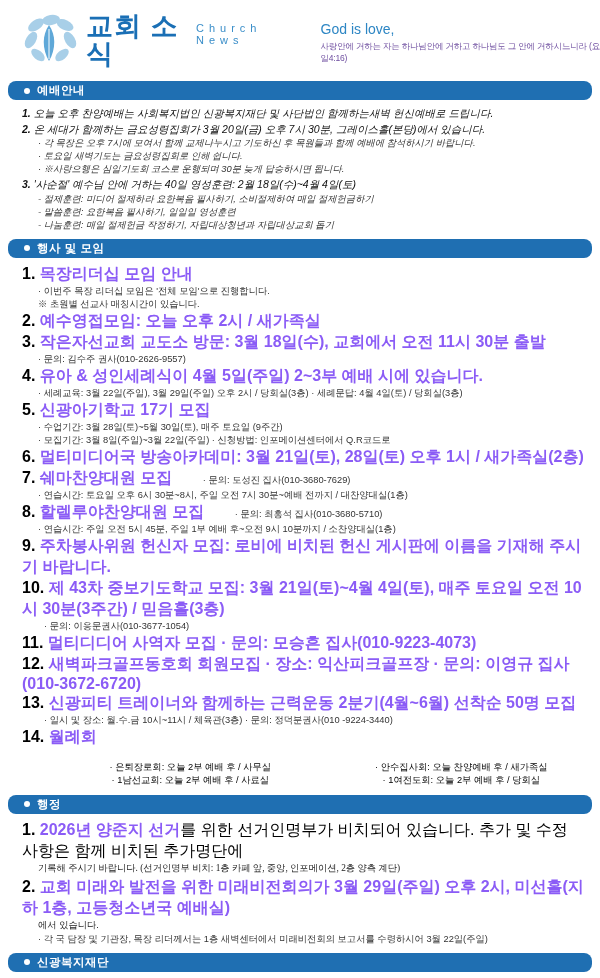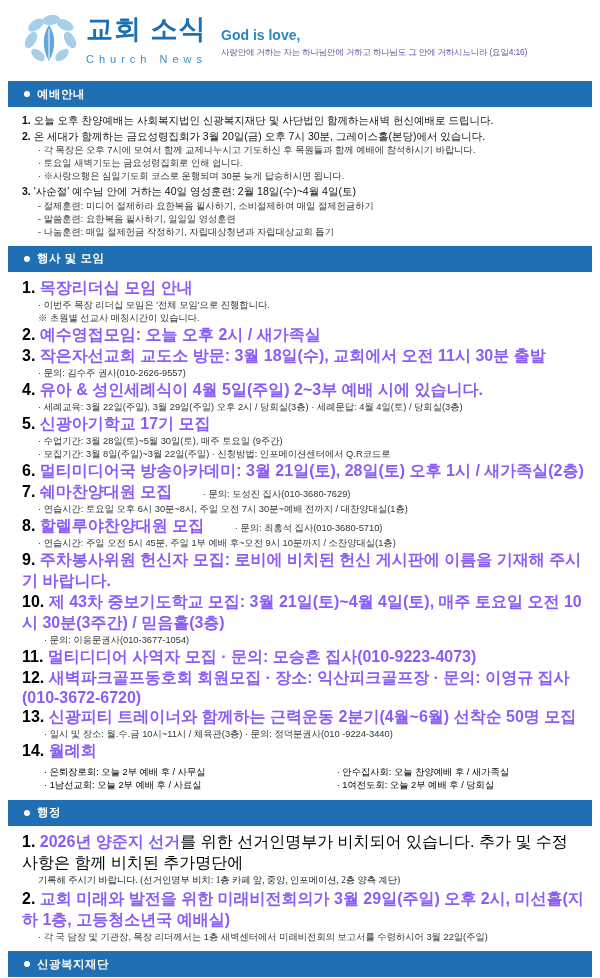--- a/index.html
+++ b/index.html
@@ -23,82 +23,82 @@
     display: flex;
     align-items: center;
     padding: 6px 0 0 18px;
   }
   .leaf-logo {
     width: 62px; height: 62px;
     flex: 0 0 62px;
     position: relative;
     margin-right: 6px;
   }
-  .title-block { display: flex; flex-direction: column; justify-content: space-between; }
+  .title-block { display: flex; flex-direction: row; justify-content: space-between; }
   .title-ko {
     font-size: 27px;
     font-weight: bold;
     color: #1a6fb5;
     letter-spacing: 1px;
     line-height: 1.05;
   }
   .title-en {
     font-size: 11px;
     color: #3a8ec9;
     letter-spacing: 5px;
     margin-top: 10px;
   }
   .verse-block {
     margin-left: 14px;
     padding-top: 6px;
   }
   .verse-main {
     font-size: 14px;
-    font-weight: bold;
+    font-weight: normal;
     color: #2d86c4;
     line-height: 1.2;
   }
   .verse-sub {
     font-size: 8.5px;
     color: #6f4fa0;
     margin-top: 4px;
     letter-spacing: -0.2px;
   }
 
   
   .section-bar {
     background: #1f6fb2;
     color: #ffffff;
-    height: 26px;
+    height: 19px;
     display: flex;
     align-items: center;
     padding-left: 16px;
     margin: 7px 8px 6px 8px;
-    border-radius: 0;
+    border-radius: 8px;
     font-size: 11.5px;
     font-weight: bold;
     letter-spacing: 0.5px;
   }
   .section-bar .dot {
     width: 6px; height: 6px;
     border-radius: 50%;
     background: #ffffff;
     margin-right: 7px;
     flex: 0 0 6px;
   }
 
   
   .content { padding: 0 14px 0 16px; }
   ol.numlist {
     margin: 0; padding: 0 0 0 22px;
     font-size: 10.5px;
     color: #111111;
     line-height: 1.45;
   }
-  ol.numlist > li { margin-bottom: 1px; }
+  ol.numlist > li { margin-bottom: 1px; font-style: italic; }
   .b { font-weight: bold; }
   .blue { color: #8b5cf6; font-weight: bold; }
   .sub {
     font-size: 9.3px;
     color: #333333;
     line-height: 1.4;
     margin-left: 2px;
   }
 
   
@@ -282,21 +282,21 @@
         <div class="sub" style="padding-left:20px;">
           <div>· 일시 및 장소: 월.수.금 10시~11시 / 체육관(3층)     · 문의: 정덕분권사(010 -9224-3440)</div>
         </div>
       </div>
 
       <div>
         <span class="b">14.</span>
         <span class="blue">월례회</span>
       </div>
 
-      <div class="two-col" style="padding-left:22px; margin-top:4px;">
+      <div class="two-col" style="padding-left:22px; margin-top:13px;text-align:center;">
         <div>
           <div>· 은퇴장로회: 오늘 2부 예배 후 / 사무실</div>
           <div>· 1남선교회: 오늘 2부 예배 후 / 사료실</div>
         </div>
         <div>
           <div>· 안수집사회:  오늘 찬양예배 후 / 새가족실</div>
           <div>· 1여전도회: 오늘 2부 예배 후 / 당회실</div>
         </div>
       </div>
 
@@ -310,20 +310,21 @@
   <div class="content">
     <div class="numlist" style="padding-left:6px;">
       <div>
         <span class="b">1.</span>
         <span class="blue">2026년 양준지 선거</span><span>를 위한 선거인명부가 비치되어 있습니다. 추가 및 수정 사항은 함께 비치된 추가명단에</span>
         <div class="admin-note" style="padding-left:14px;font-family:Liberation Serif, serif;">기록해 주시기 바랍니다. (선거인명부 비치: 1층 카페 앞, 중앙, 인포메이션, 2층 양측 계단)</div>
       </div>
       <div style="margin-top:2px;">
         <span class="b">2.</span>
         <span class="blue">교회 미래와 발전을 위한 미래비전회의가 3월 29일(주일) 오후 2시, 미선홀(지하 1층, 고등청소년국 예배실)</span>
+        <div class="admin-note" style="padding-left:14px;">에서 있습니다.</div>
         <div class="sub" style="padding-left:14px;">
           <div>· 각 국 담장 및 기관장, 목장 리더께서는 1층 새벽센터에서 미래비전회의 보고서를 수령하시어 3월 22일(주일)</div>
         </div>
       </div>
     </div>
   </div>
 
   <div class="section-bar">
     <span class="dot"></span>
     <span>신광복지재단</span>

